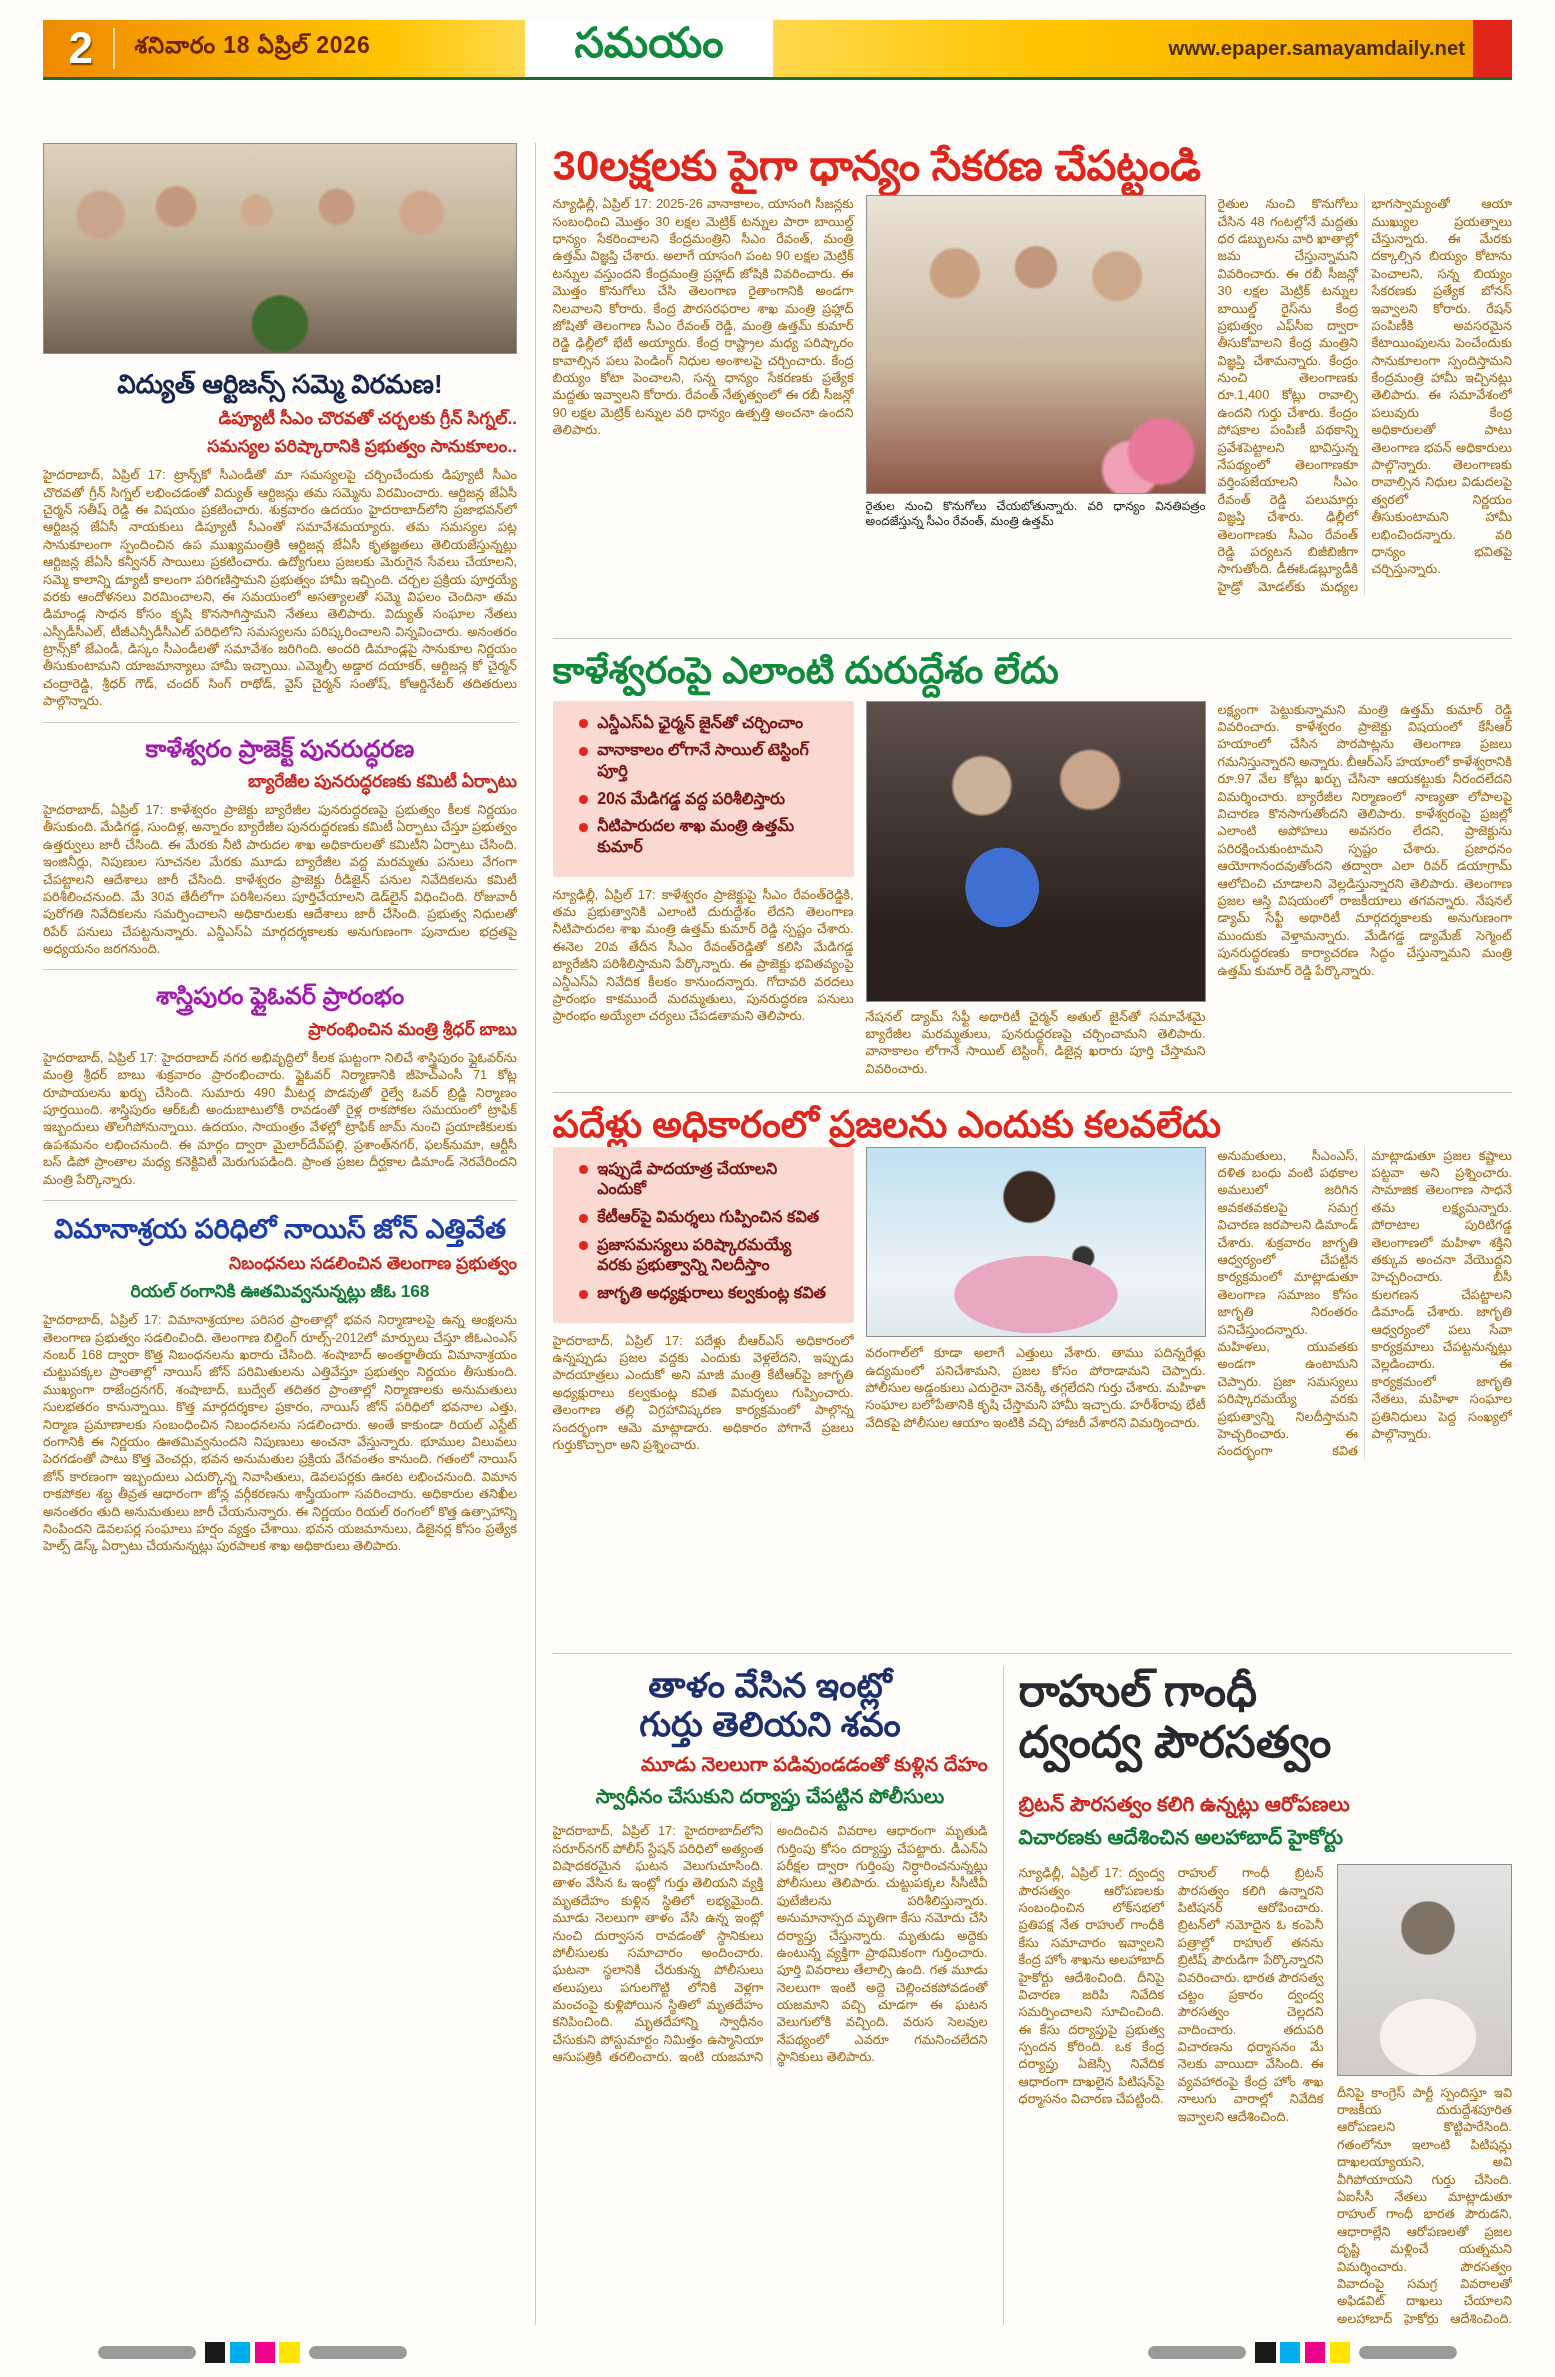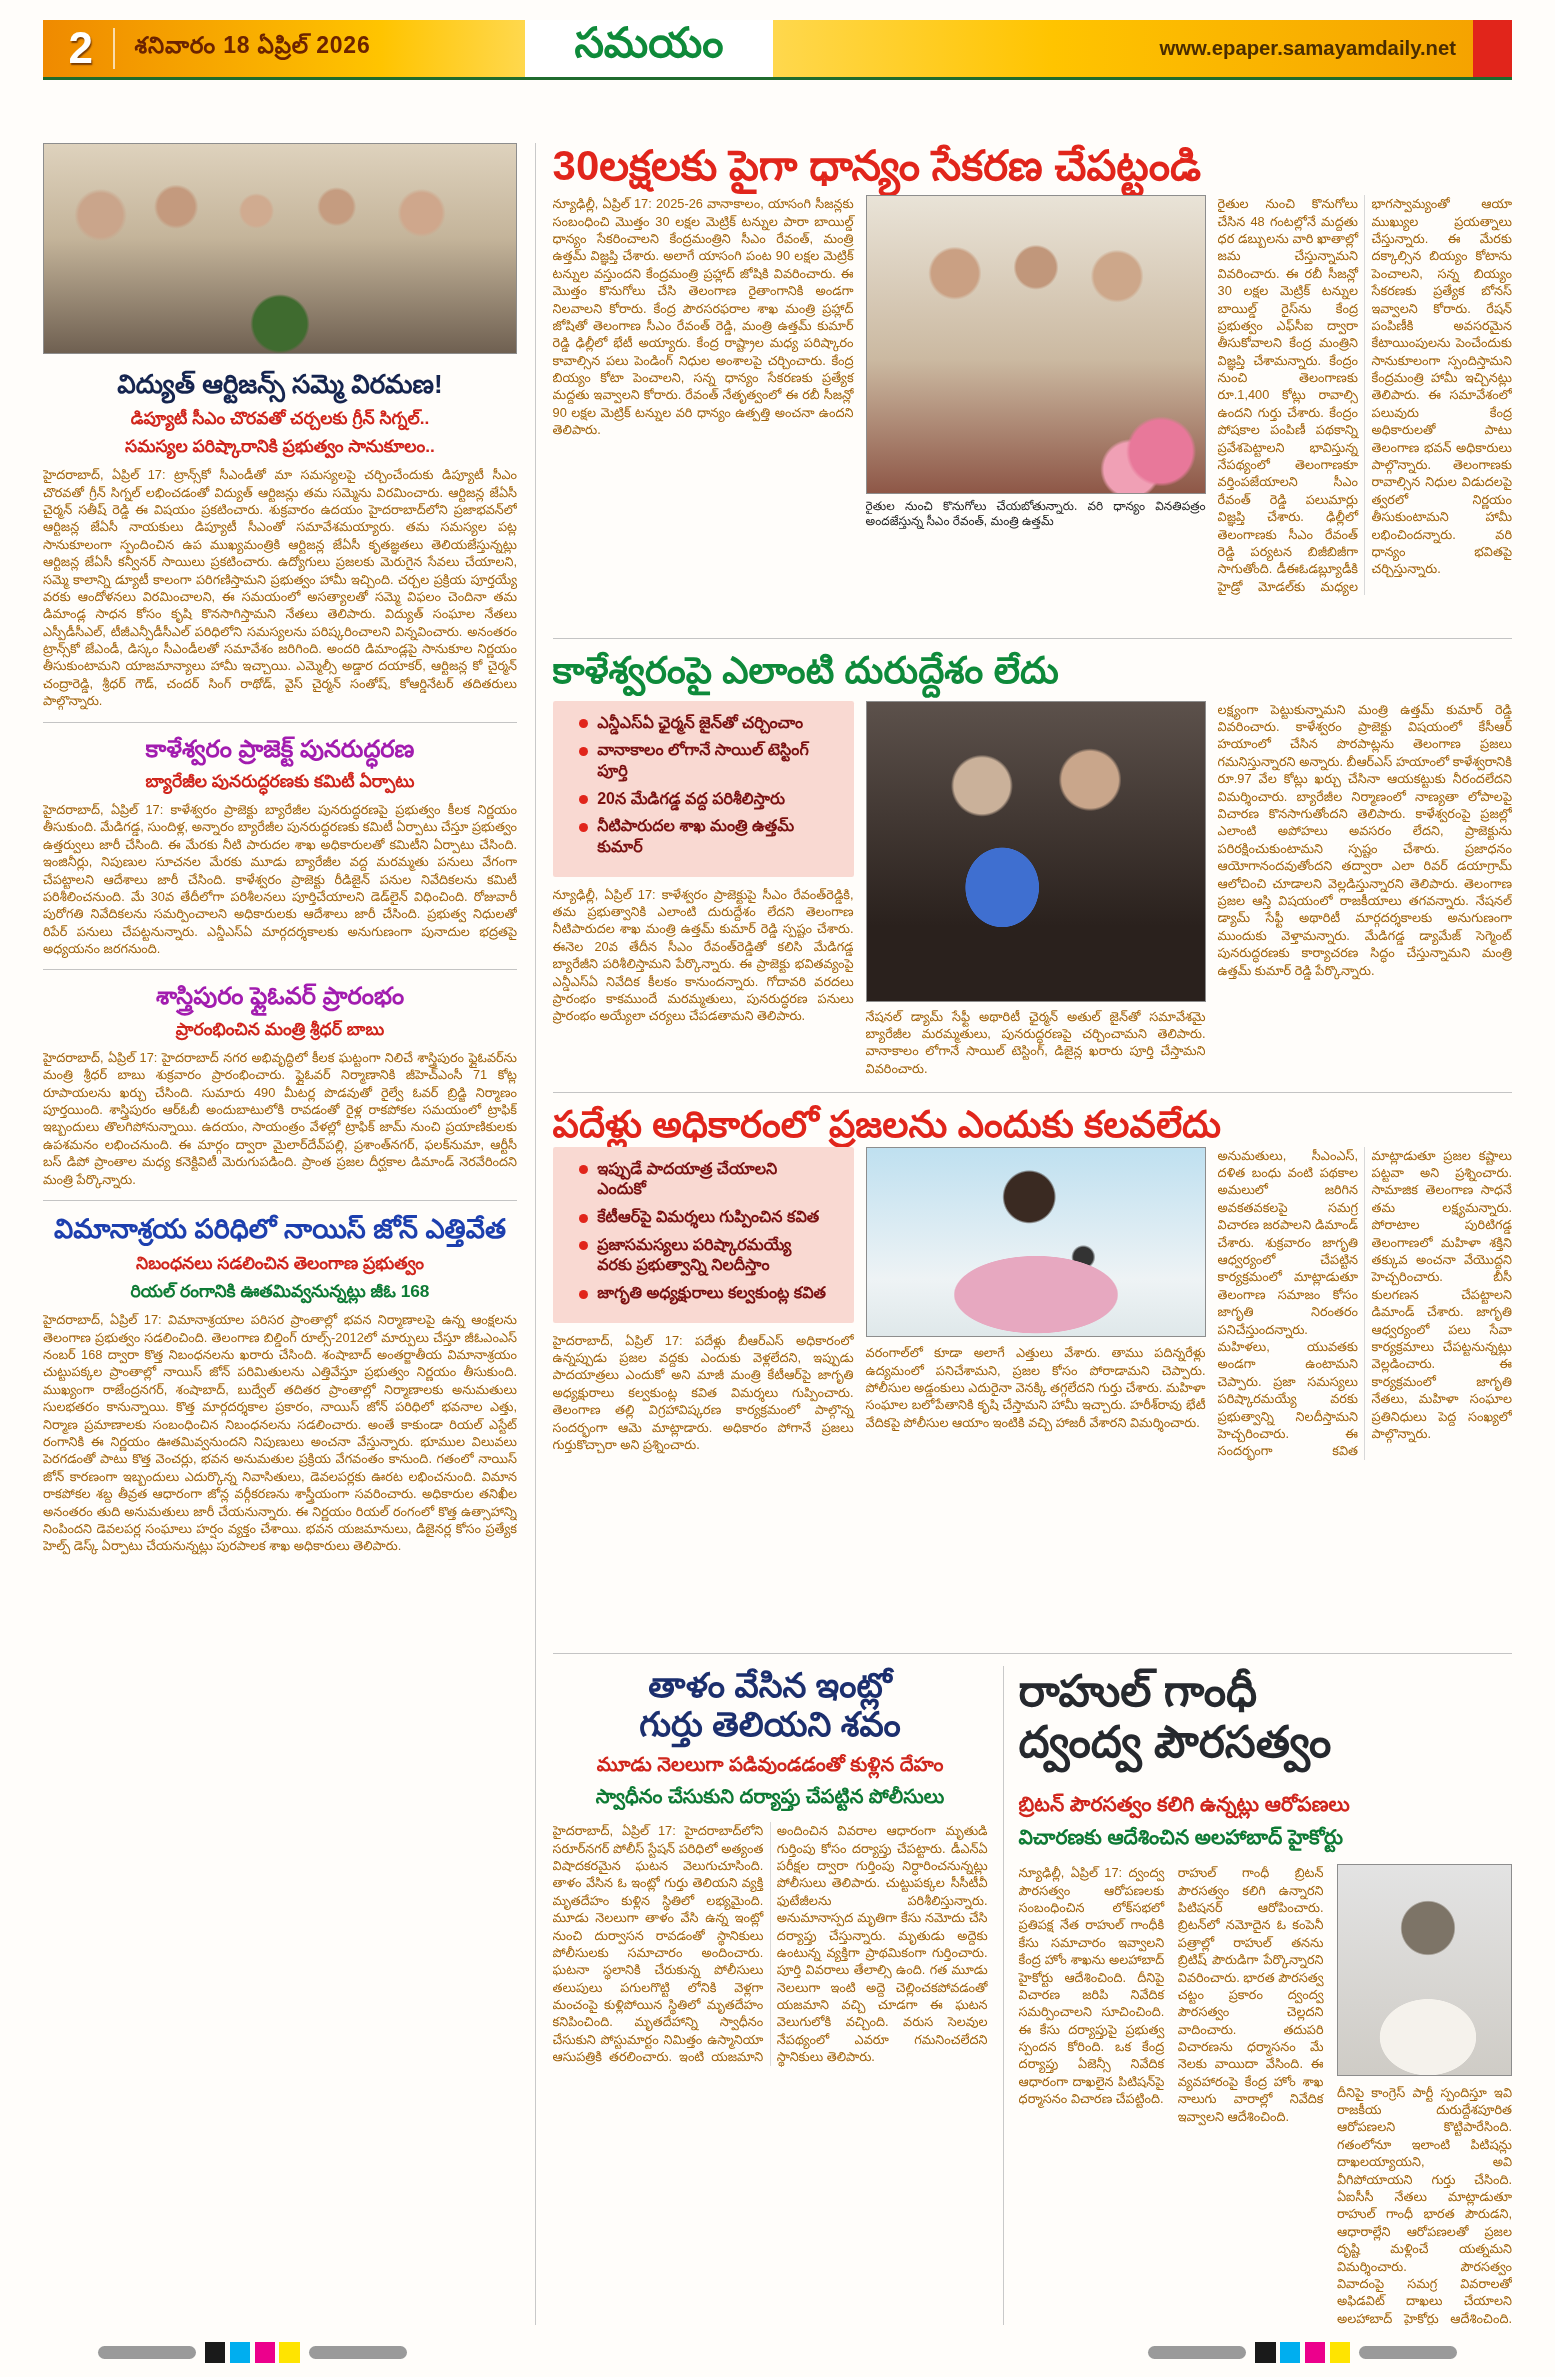--- a/index.html
+++ b/index.html
@@ -18,38 +18,38 @@
     flex:0 0 482px; background:linear-gradient(90deg,#ef8a00,#ffc400 70%,#ffd84d);
     display:flex; align-items:center; gap:19.6px; padding-left:25.6px;
   }
   .page-num { font-size:44px; font-weight:bold; color:#ffffff; text-shadow:0.8px 1.5px 1.5px #7a3c00; }
   .hdr-sep { width:2.3px; height:41px; background:#ffffffaa; }
   .edition-date { font-size:23px; font-weight:bold; color:#6b2300; letter-spacing:0.8px; }
   .hdr-center { flex:0 0 248px; background:#ffffff; display:flex; align-items:center; justify-content:center; }
   .masthead { font-size:42px; font-weight:bold; color:#0e8a3a; }
   .hdr-right {
     flex:1; background:linear-gradient(90deg,#ffd84d,#ffc400 40%,#f5a300);
-    display:flex; align-items:center; justify-content:flex-end; padding-right:17px;
+    display:flex; align-items:center; justify-content:flex-end; padding-right:8px;
   }
   .website { font-size:20.3px; font-weight:bold; color:#4a2c00; }
   .hdr-redblock { flex:0 0 39px; background:#e1251b; }
 
   
   .content {
     position:absolute; top:143px; left:43px; right:43px; height:2182px;
     display:flex; gap:18px;
   }
   .sidebar { flex:0 0 474px; height:100%; overflow:hidden; }
   .main { flex:1; height:100%; overflow:hidden; border-left:0.8px solid #c9c9c9; padding-left:16.6px; }
 
   
   .body-text { font-size:12.8px; line-height:1.36; text-align:justify; color:#a16207; }
   .cols2 { column-count:2; column-gap:13.5px; column-rule:0.8px solid #d8d8d8; }
   .divider { border-bottom:0.8px solid #c4c4c4; margin:12px 0; }
-  .sub-red   { color:#d0261c; font-weight:bold; text-align:center; }
+  .sub-red   { color:#d0261c; font-weight:bold; text-align:right; }
   .sub-green { color:#0e7a34; font-weight:bold; text-align:center; }
 
   
   .sb-photo {
     height:211px; border:0.8px solid #8d8d8d; margin-bottom:15px;
     background:
       radial-gradient(circle at 12% 34%, #caa58b 0 5%, transparent 6%),
       radial-gradient(circle at 28% 30%, #c49a7e 0 5%, transparent 6%),
       radial-gradient(circle at 45% 32%, #d0ab90 0 5%, transparent 6%),
       radial-gradient(circle at 62% 30%, #c59c80 0 5%, transparent 6%),

